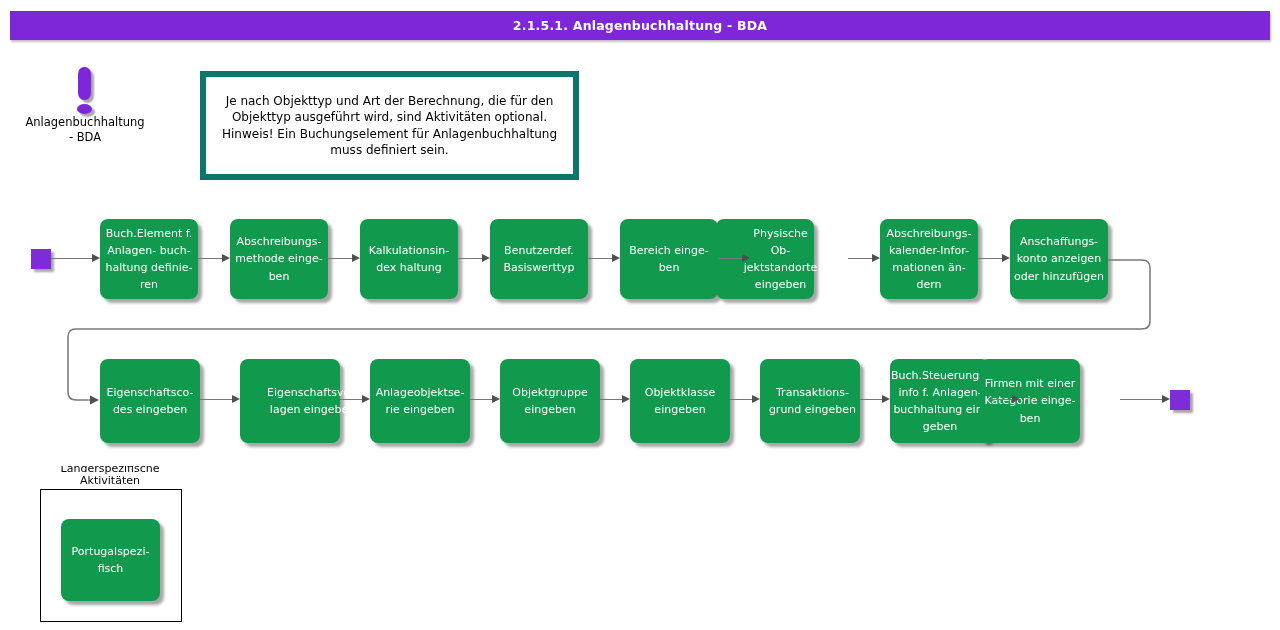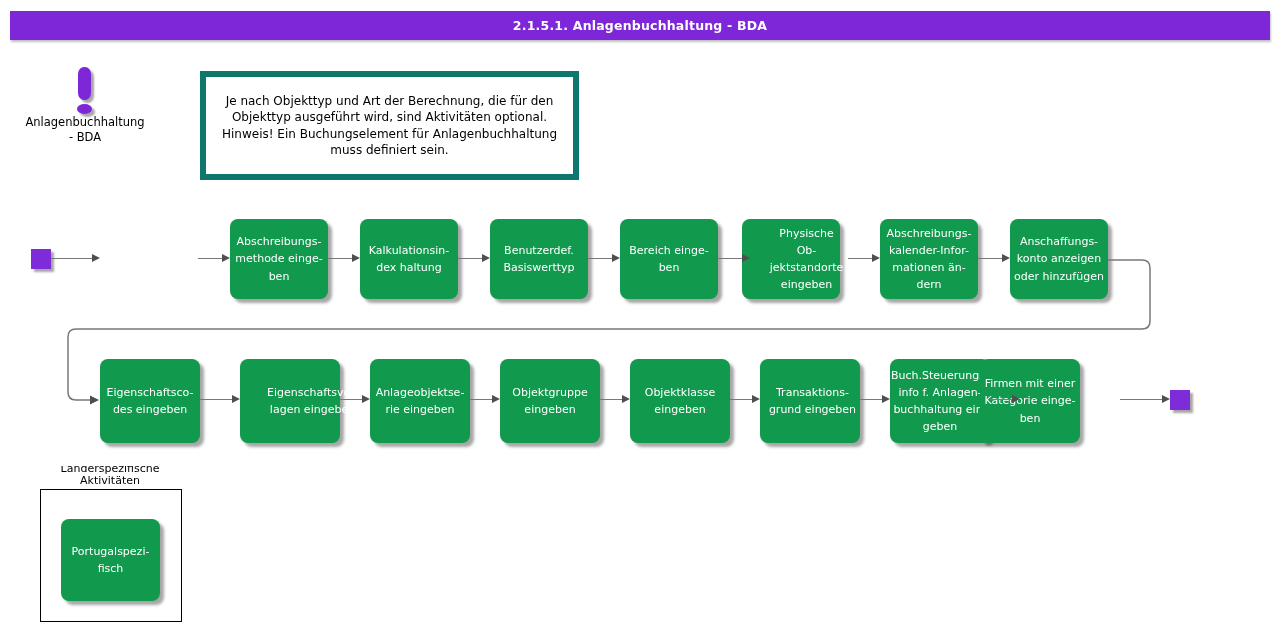--- a/index.html
+++ b/index.html
@@ -66,33 +66,36 @@
     <div>Anlagenbuchhaltung</div>
     <div>- BDA</div>
   </div>
 
   <div class="note">
     <span>Je nach Objekttyp und Art der Berechnung, die für den Objekttyp ausgeführt wird, sind Aktivitäten optional. Hinweis! Ein Buchungselement für Anlagenbuchhaltung muss definiert sein.</span>
   </div>
 
   <div class="term" style="left:31px;top:249px;"></div>
 
+  <div class="task row1" style="left:100px;">
+      <span>Buch.Element f. Anlagen- buch- haltung definie- ren</span>
+    </div>
   <div class="task row1" style="left:230px;">
       <span>Abschreibungs- methode einge- ben</span>
     </div>
   <div class="task row1" style="left:360px;">
       <span>Kalkulationsin- dex haltung</span>
     </div>
   <div class="task row1" style="left:490px;">
       <span>Benutzerdef. Basiswerttyp</span>
     </div>
   <div class="task row1" style="left:620px;">
       <span>Bereich einge- ben</span>
     </div>
-  <div class="task row1" style="left:742px;padding-left:34px;">
+  <div class="task row1" style="left:716px;padding-left:34px;">
       <span>Physische Ob- jektstandorte eingeben</span>
     </div>
   <div class="task row1" style="left:880px;">
       <span>Abschreibungs- kalender-Infor- mationen än- dern</span>
     </div>
   <div class="task row1" style="left:1010px;">
       <span>Anschaffungs- konto anzeigen oder hinzufügen</span>
     </div>
 
   <div class="conn" style="left:51px;top:252px;width:49px;">

